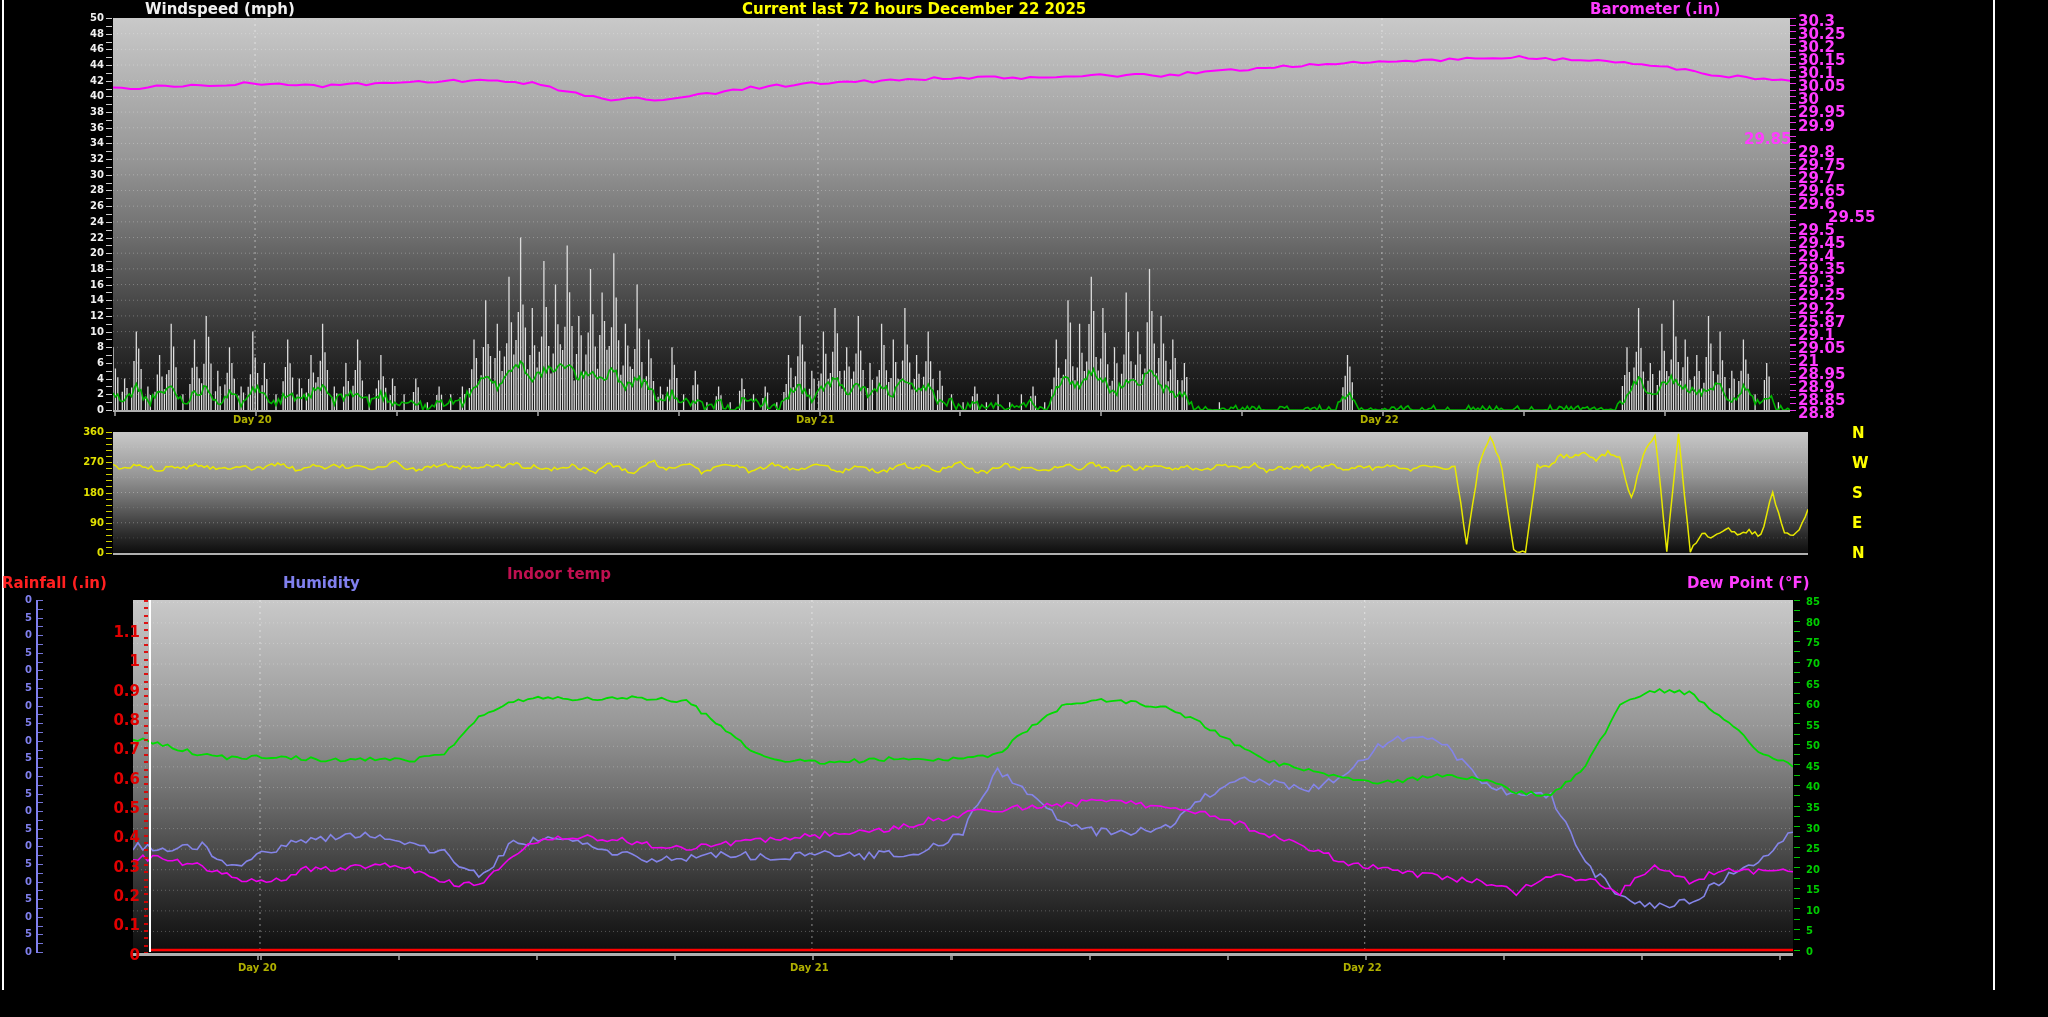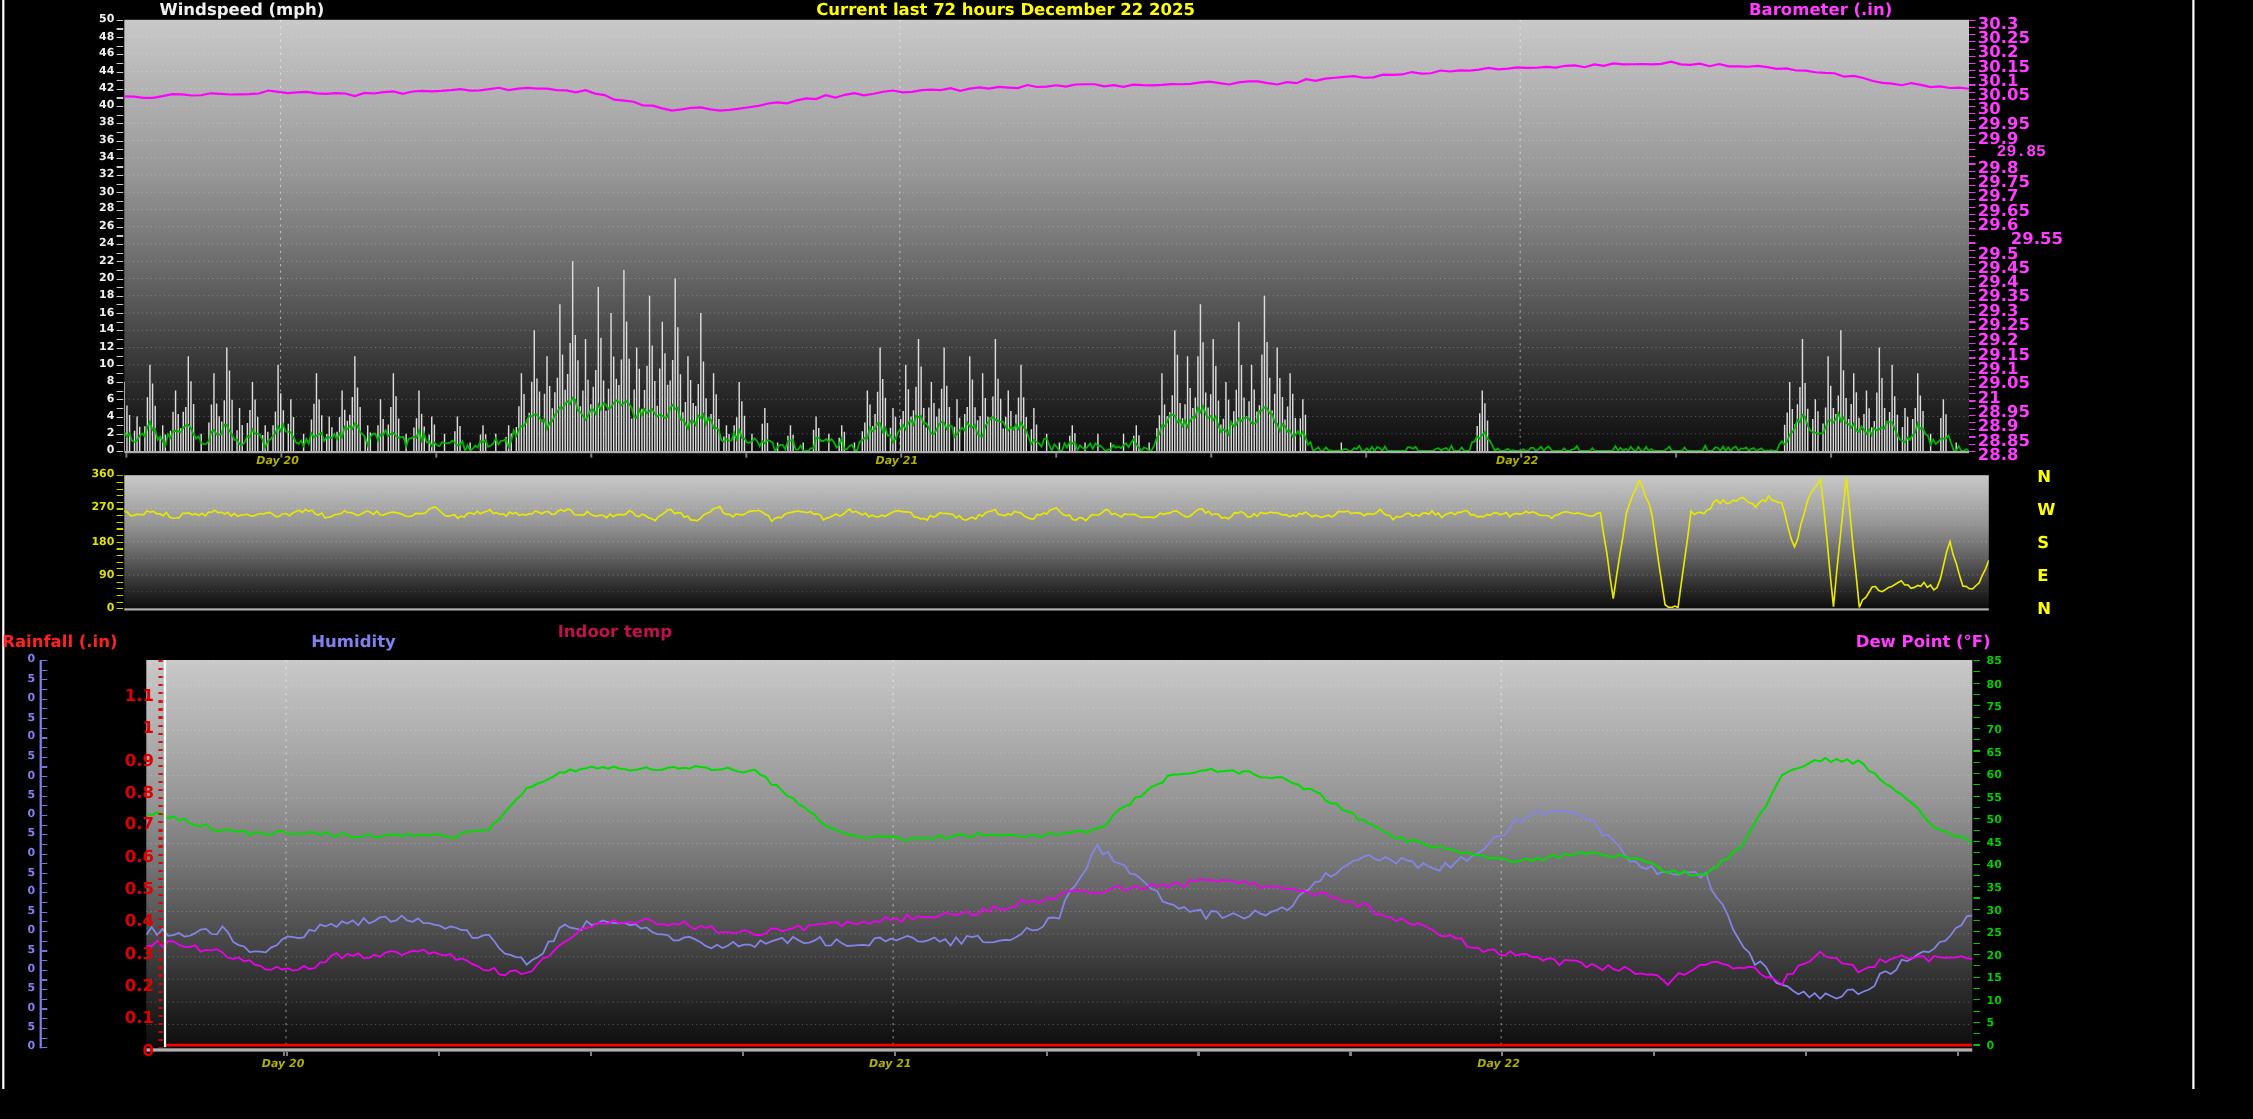--- a/index.html
+++ b/index.html
@@ -10,21 +10,21 @@
   .axlbl{font-size:10px;}
   .axlbl-sm{font-size:15px;}
   .plotbg{position:absolute;background:linear-gradient(to bottom,
       #c9c9c9 0%,#bfbfbf 7%,#adadad 20%,#969696 36%,#767676 52%,
       #525252 68%,#2d2d2d 84%,#0d0d0d 100%);}
   .chart-svg{position:absolute;left:0;top:0;}
   .ticks{position:absolute;}
   .border-bar{position:absolute;background:#b0b0b0;}
   .frame{position:absolute;background:#ffffff;width:2px;top:0;height:990px;}
   .c-white{color:#f0f0f0;} .c-mag{color:#ff3cff;text-align:right;} .c-yel{color:#ffff00;}
-  .c-dyel{color:#e0e000;} .c-olive{color:#b0b000;font-style:italic;} .c-red{color:#ff2020;}
+  .c-dyel{color:#e0e000;} .c-olive{color:#b0b000;} .c-red{color:#ff2020;}
   .c-dred{color:#e00000;} .c-blue{color:#8080ee;} .c-crim{color:#c01050;}
   .c-grn{color:#00e000;margin-top:44px;} .c-dgrn{color:#00cc00;}
   .r{text-align:right;}
 </style>
 </head>
 <body>
 
 <div id="canvas">
 
   <div class="frame" style="left:2px;"></div>
@@ -106,35 +106,35 @@
   <div id="labels-top-right">
       <div class="lbl axlbl-sm c-mag" style="left: 1798px; top: 13px;">30.3</div>
       <div class="lbl axlbl-sm c-mag" style="left: 1798px; top: 26.07px;">30.25</div>
       <div class="lbl axlbl-sm c-mag" style="left: 1798px; top: 39.14px;">30.2</div>
       <div class="lbl axlbl-sm c-mag" style="left: 1798px; top: 52.21px;">30.15</div>
       <div class="lbl axlbl-sm c-mag" style="left: 1798px; top: 65.28px;">30.1</div>
       <div class="lbl axlbl-sm c-mag" style="left: 1798px; top: 78.35px;">30.05</div>
       <div class="lbl axlbl-sm c-mag" style="left: 1798px; top: 91.42px;">30</div>
       <div class="lbl axlbl-sm c-mag" style="left: 1798px; top: 104.49px;">29.95</div>
       <div class="lbl axlbl-sm c-mag" style="left: 1798px; top: 117.56px;">29.9</div>
-      <div class="lbl axlbl-sm c-mag" style="left: 1815px; top: 130.63px; font-family: Liberation Mono, monospace;">29.85</div>
+      <div class="lbl axlbl-sm c-mag" style="left: 1744px; top: 130.63px;">29.85</div>
       <div class="lbl axlbl-sm c-mag" style="left: 1798px; top: 143.7px;">29.8</div>
       <div class="lbl axlbl-sm c-mag" style="left: 1798px; top: 156.77px;">29.75</div>
       <div class="lbl axlbl-sm c-mag" style="left: 1798px; top: 169.84px;">29.7</div>
       <div class="lbl axlbl-sm c-mag" style="left: 1798px; top: 182.91px;">29.65</div>
       <div class="lbl axlbl-sm c-mag" style="left: 1798px; top: 195.98px;">29.6</div>
       <div class="lbl axlbl-sm c-mag" style="left: 1798px; top: 209.05px; margin-left: 30px;">29.55</div>
       <div class="lbl axlbl-sm c-mag" style="left: 1798px; top: 222.12px;">29.5</div>
       <div class="lbl axlbl-sm c-mag" style="left: 1798px; top: 235.19px;">29.45</div>
       <div class="lbl axlbl-sm c-mag" style="left: 1798px; top: 248.26px;">29.4</div>
       <div class="lbl axlbl-sm c-mag" style="left: 1798px; top: 261.33px;">29.35</div>
       <div class="lbl axlbl-sm c-mag" style="left: 1798px; top: 274.4px;">29.3</div>
       <div class="lbl axlbl-sm c-mag" style="left: 1798px; top: 287.47px;">29.25</div>
       <div class="lbl axlbl-sm c-mag" style="left: 1798px; top: 300.54px;">29.2</div>
-      <div class="lbl axlbl-sm c-mag" style="left: 1798px; top: 313.61px;">29.15</div>
+      <div class="lbl axlbl-sm c-mag" style="left: 1798px; top: 313.61px;">25.87</div>
       <div class="lbl axlbl-sm c-mag" style="left: 1798px; top: 326.68px;">29.1</div>
       <div class="lbl axlbl-sm c-mag" style="left: 1798px; top: 339.75px;">29.05</div>
       <div class="lbl axlbl-sm c-mag" style="left: 1798px; top: 352.82px;">21</div>
       <div class="lbl axlbl-sm c-mag" style="left: 1798px; top: 365.89px;">28.95</div>
       <div class="lbl axlbl-sm c-mag" style="left: 1798px; top: 378.96px;">28.9</div>
       <div class="lbl axlbl-sm c-mag" style="left: 1798px; top: 392.03px;">28.85</div>
       <div class="lbl axlbl-sm c-mag" style="left: 1798px; top: 405.1px;">28.8</div>
     </div>
   <div id="labels-top-days">
       <div class="lbl axlbl c-olive" style="left: 233px; top: 414px;">Day 20</div>

